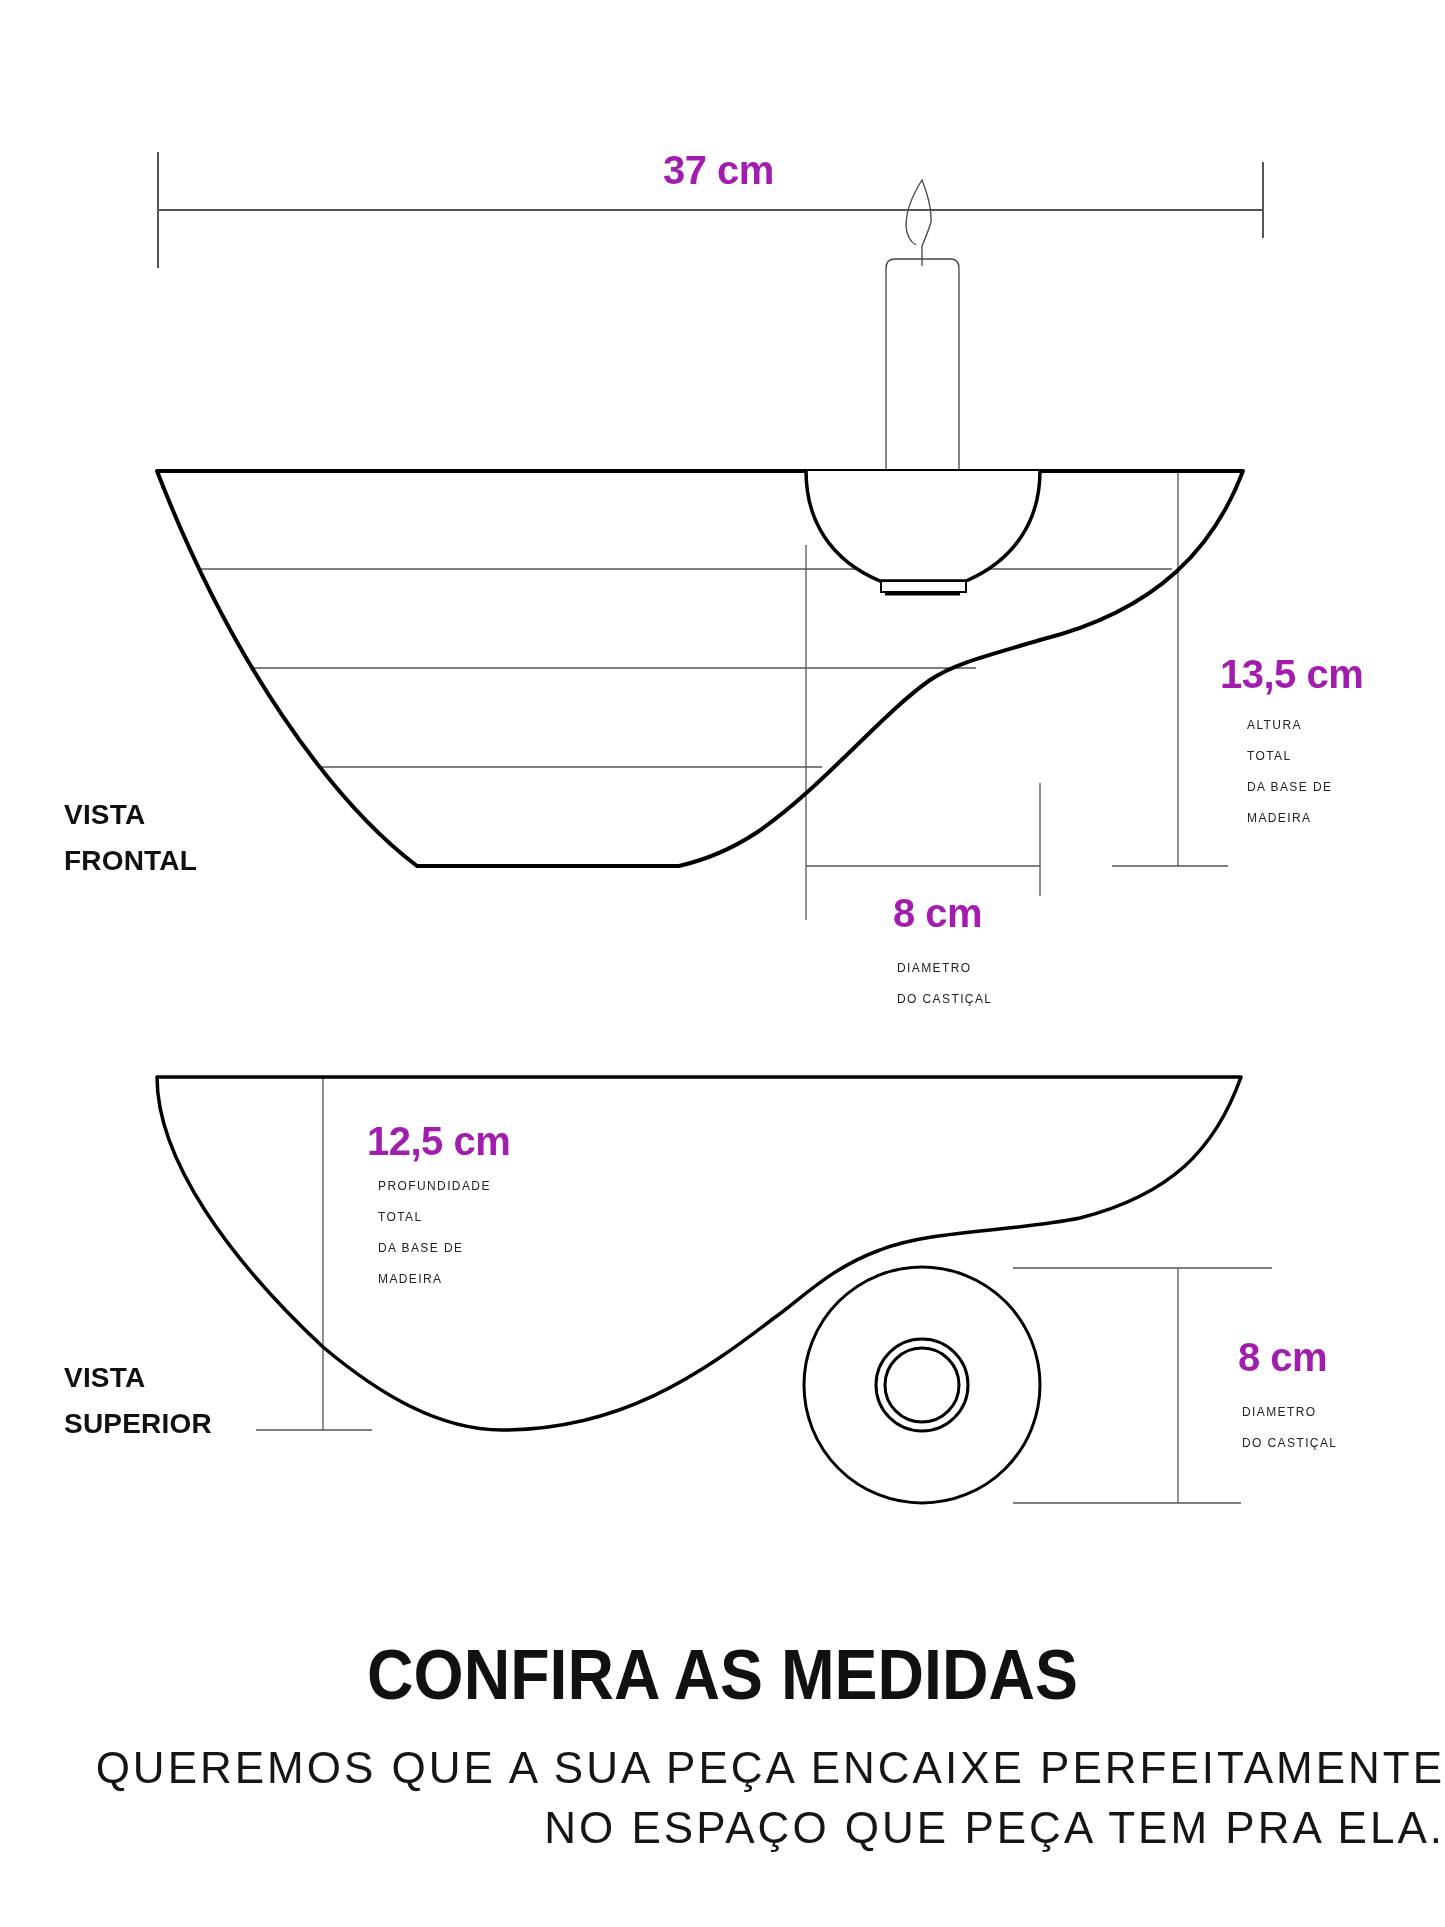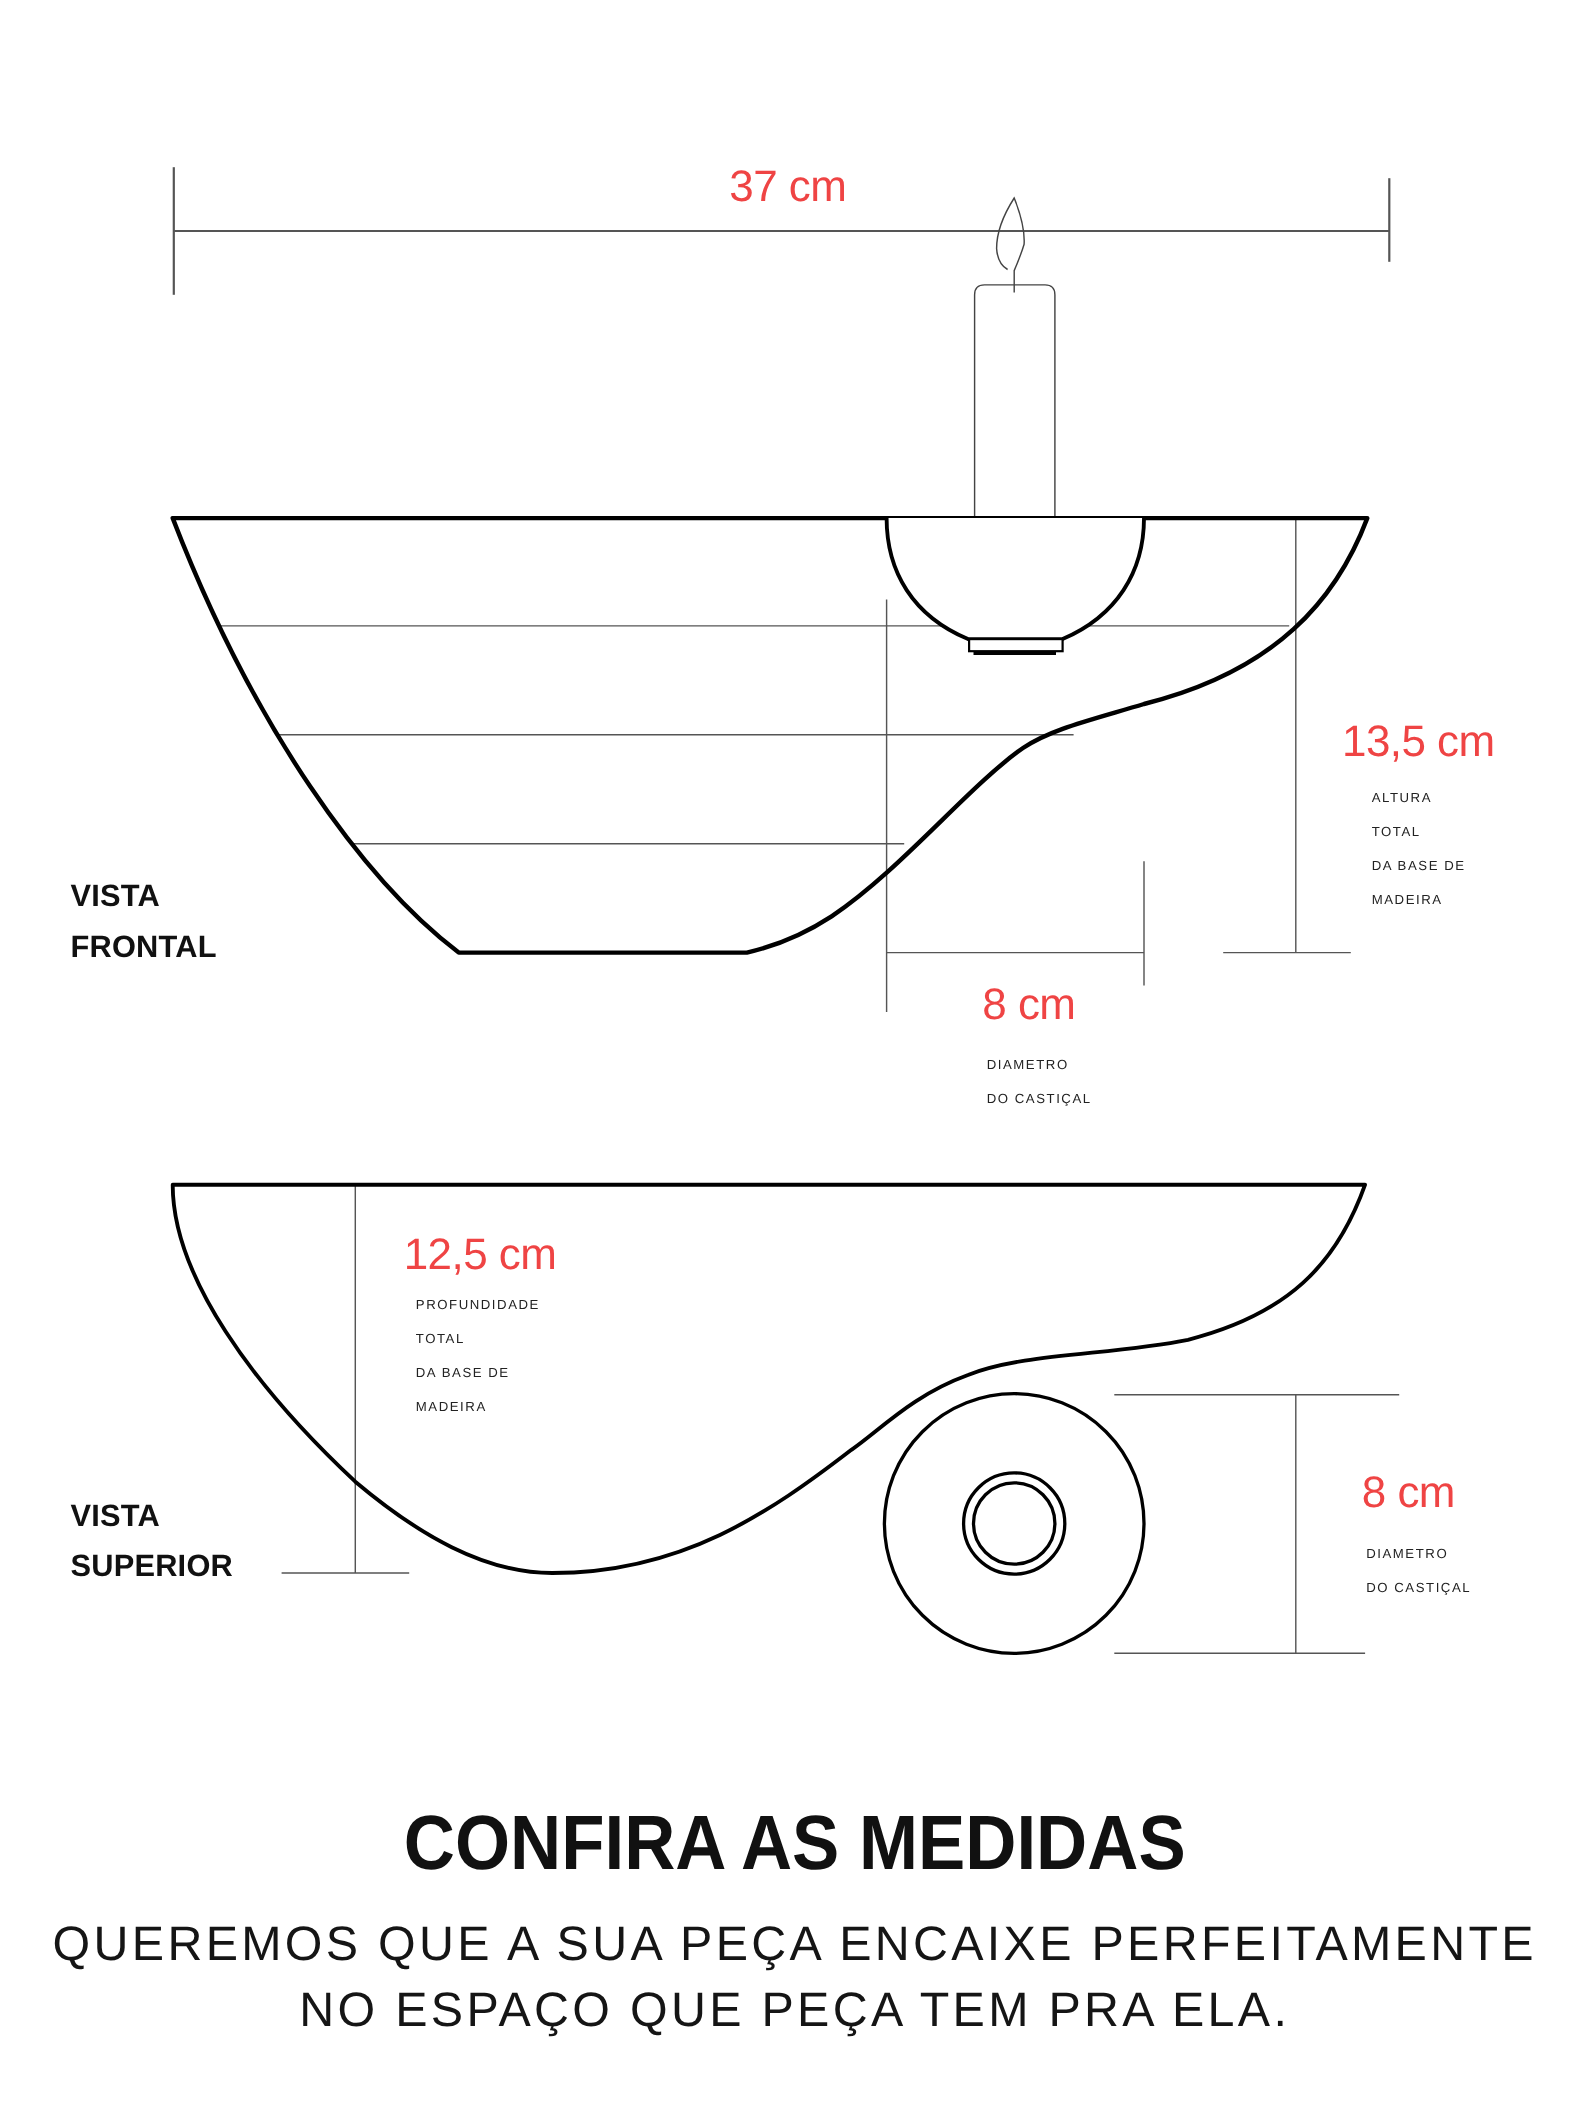--- a/index.html
+++ b/index.html
@@ -1,23 +1,23 @@
 <!DOCTYPE html>
 <html><head>
 <meta charset="utf-8">
 <style>
   html, body { margin: 0; padding: 0; background: #ffffff; }
   body { width: 1445px; height: 1927px; position: relative; overflow: hidden; font-family: "Liberation Sans", "DejaVu Sans", sans-serif; color: #111111; }
   svg.drawing { position: absolute; left: 0; top: 0; }
   .txt { position: absolute; white-space: nowrap; line-height: 1; }
-  .dim-value { font-size: 40px; font-weight: 400; letter-spacing: -0.5px; color: #ef4444; }
+  .dim-value { font-size: 40px; font-weight: 700; letter-spacing: -0.5px; color: #a21caf; }
   .dim-label { font-size: 12px; letter-spacing: 1.4px; color: #222222; line-height: 31px; }
   .view-label { font-size: 28px; font-weight: 700; line-height: 46px; color: #111111; letter-spacing: 0.2px; }
   .title { font-size: 70px; font-weight: 700; letter-spacing: 0px; left: 0; width: 1445px; text-align: center; color: #111111; transform: scaleX(0.92); transform-origin: center; }
-  .subtitle { font-size: 44px; font-weight: 400; letter-spacing: 3px; left: 0; width: 1445px; text-align: center; color: #151515; line-height: 60px; }
+  .subtitle { font-size: 44px; font-weight: 400; letter-spacing: 3px; left: 0; width: 1445px; text-align: right; color: #151515; line-height: 60px; }
   .label-block div { display: block; }
 </style>
 </head>
 <body>
 
 <svg class="drawing" width="1445" height="1927" viewBox="0 0 1445 1927" xmlns="http://www.w3.org/2000/svg">
 
   <g>
 
     <g stroke="#555" stroke-width="2" fill="none">

